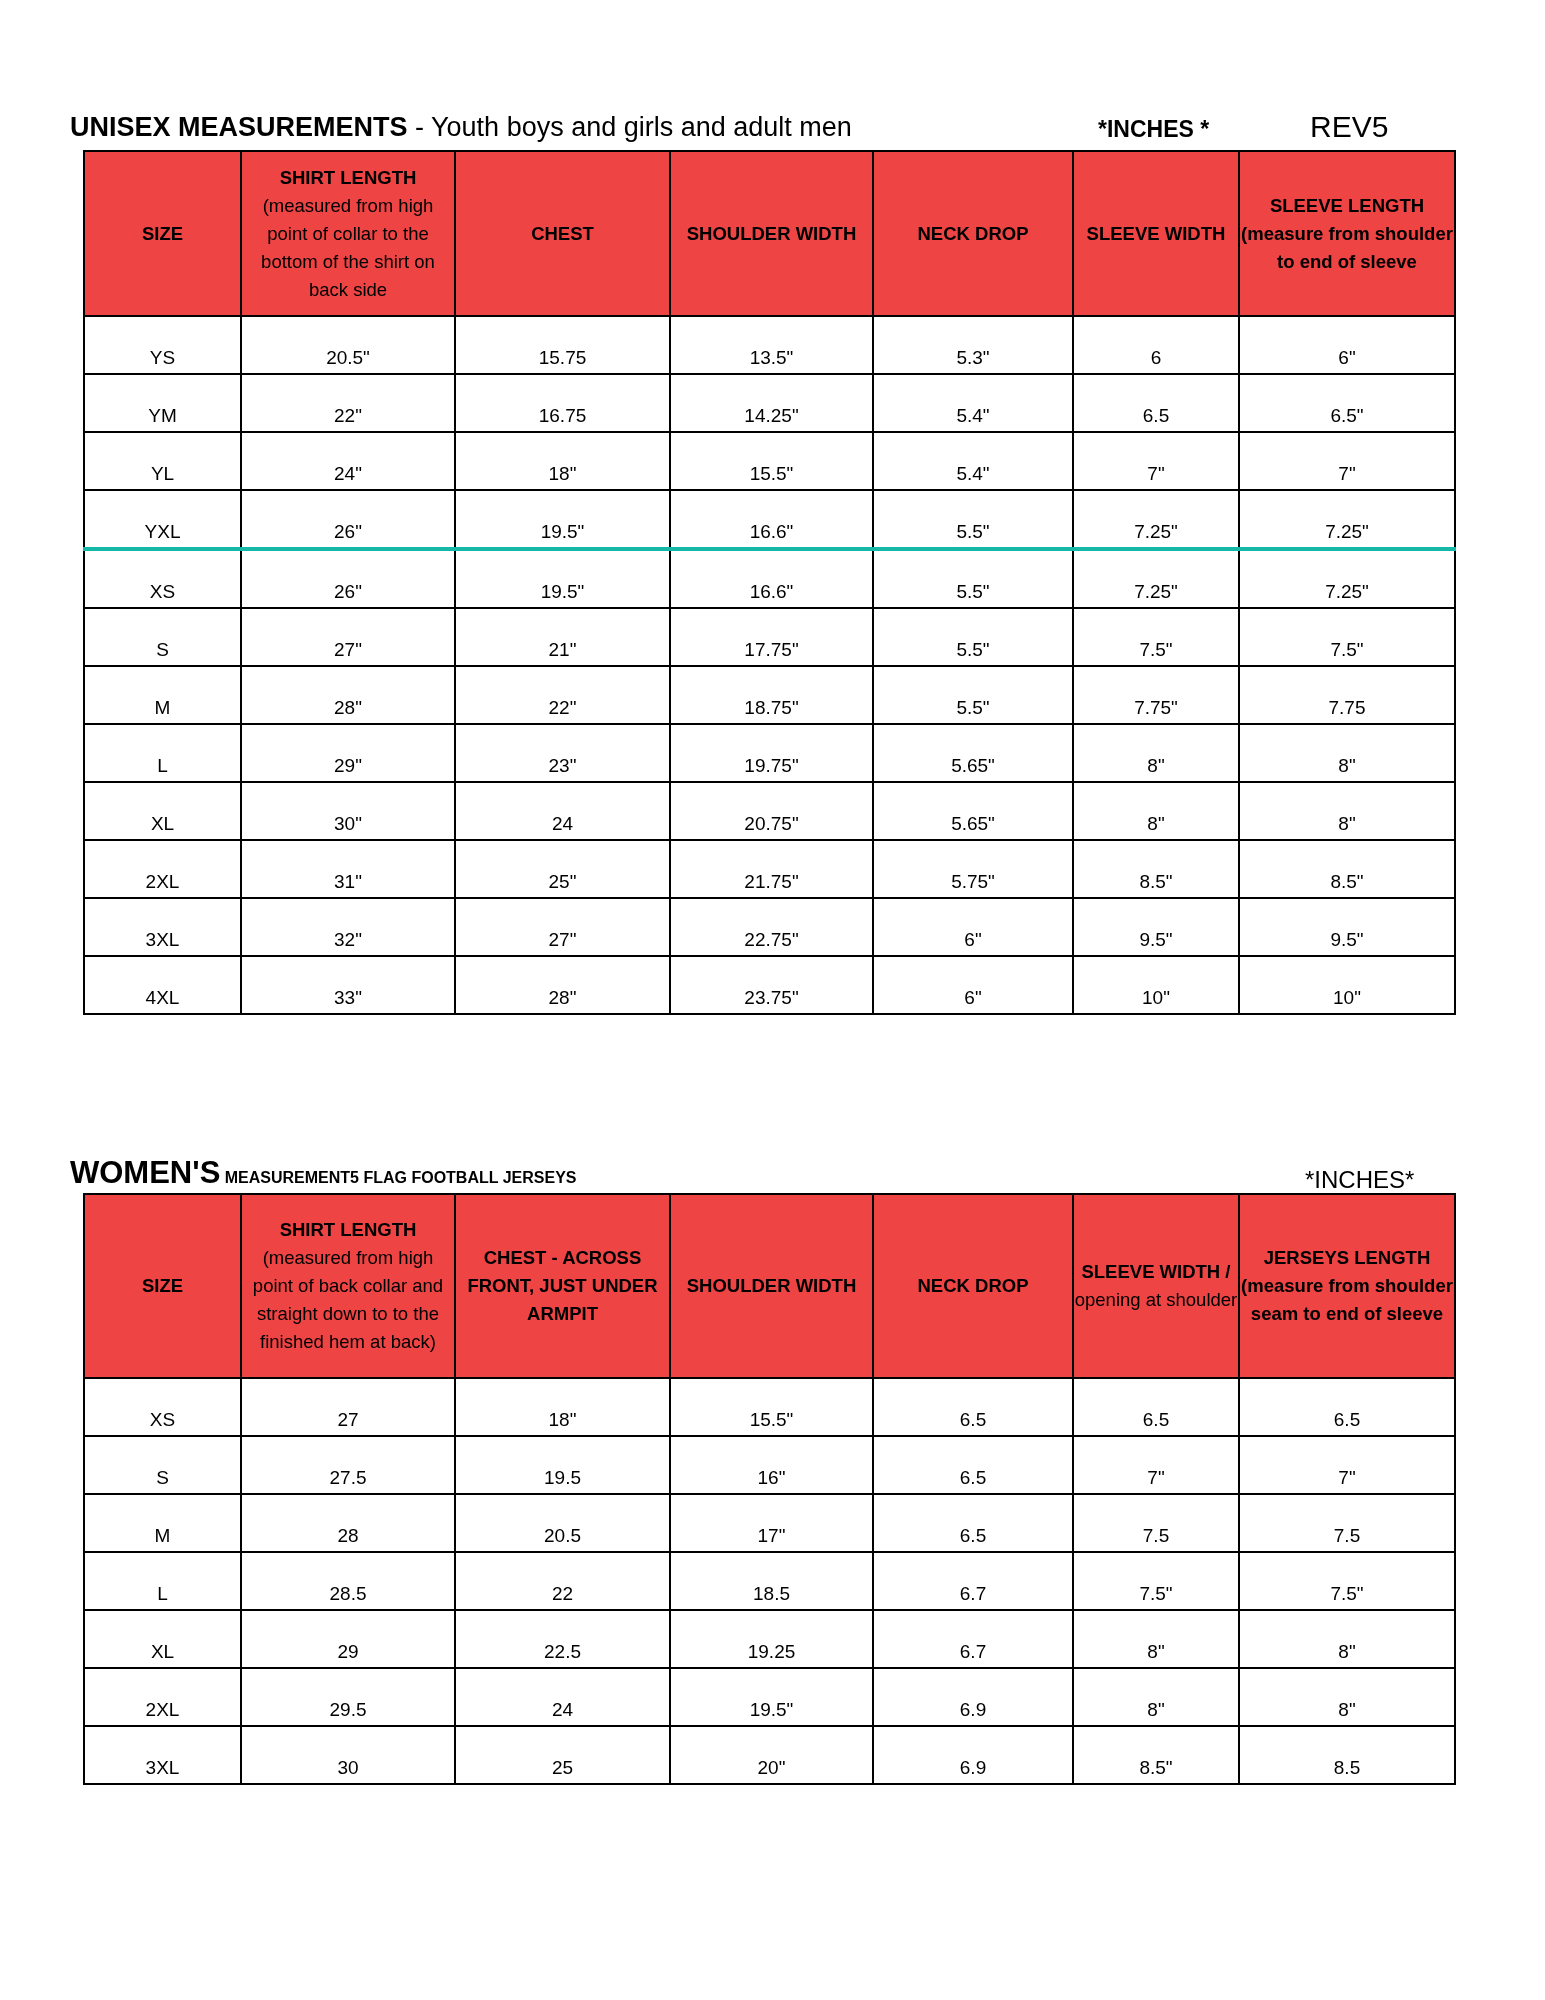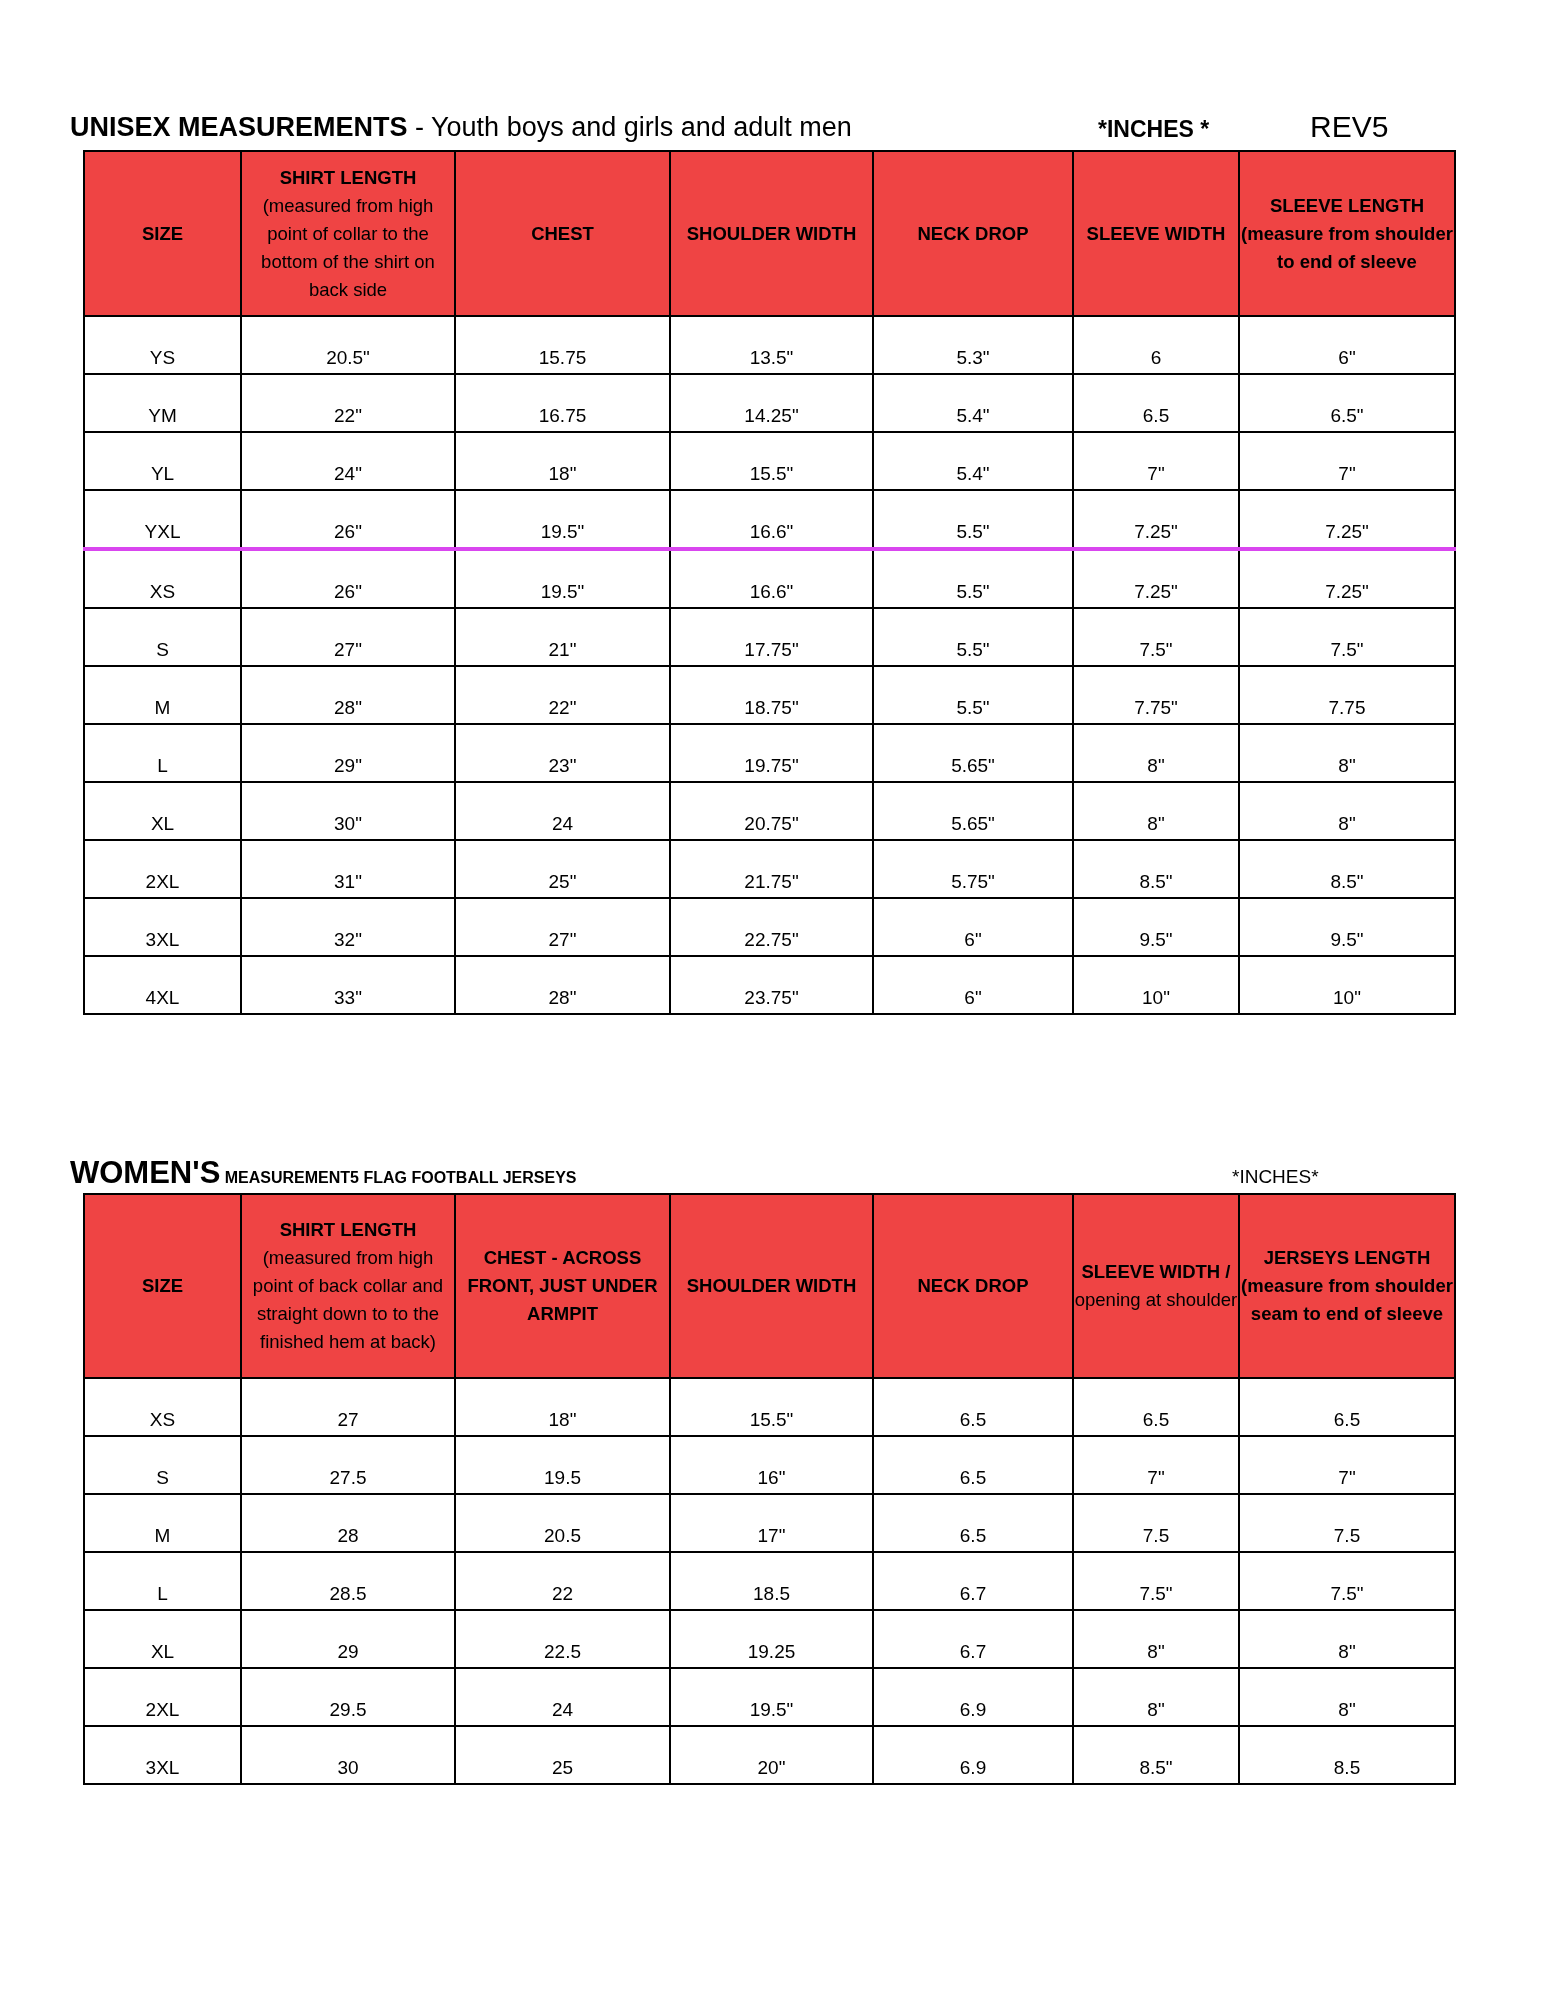--- a/index.html
+++ b/index.html
@@ -5,31 +5,31 @@
   html, body { margin:0; padding:0; background:#ffffff; }
   body { width:1545px; height:2000px; position:relative; font-family:"Liberation Sans", sans-serif; color:#000; overflow:hidden; }
   .title { position:absolute; left:70px; white-space:nowrap; }
   .t1 { top:112px; font-size:27px; }
   .t1 b { font-weight:bold; }
   .inches1 { position:absolute; left:1098px; top:116px; font-size:23px; font-weight:bold; }
   .rev { position:absolute; left:1310px; top:110px; font-size:30px;text-align:center; }
   .t2 { top:1155px; }
   .t2 .big { font-size:31px; font-weight:bold; }
   .t2 .small { font-size:16px; font-weight:bold; }
-  .inches2 { position:absolute; left:1232px; top:1166px; font-size:19px; }
+  .inches2 { position:absolute; left:1305px; top:1166px; font-size:24px; }
   table { position:absolute; left:83px; border-collapse:collapse; table-layout:fixed; }
   td, th { border:2px solid #000; text-align:center; padding:0; font-size:19px; }
   th { background:#ef4444; font-weight:normal; vertical-align:middle; line-height:28px; font-size:18.5px; }
   th .h { font-weight:bold; }
   td { vertical-align:bottom; padding-bottom:4px; height:52px; line-height:22px; }
   .tbl1 { top:150px; }
   .tbl1 thead tr { height:165px; }
   .tbl2 { top:1193px; }
   .tbl2 thead tr { height:184px; }
-  tr.thick td { border-bottom:4px solid #d946ef; }
+  tr.thick td { border-bottom:4px solid #14b8a6; }
   col.c0 { width:157px; } col.c1 { width:214px; } col.c2 { width:215px; } col.c3 { width:203px; }
   col.c4 { width:200px; } col.c5 { width:166px; } col.c6 { width:216px; }
 </style>
 </head>
 <body>
 
 <div class="title t1"><b>UNISEX MEASUREMENTS</b><span> - Youth boys and girls and adult men</span></div>
 <div class="inches1">*INCHES *</div>
 <div class="rev">REV5</div>
 

